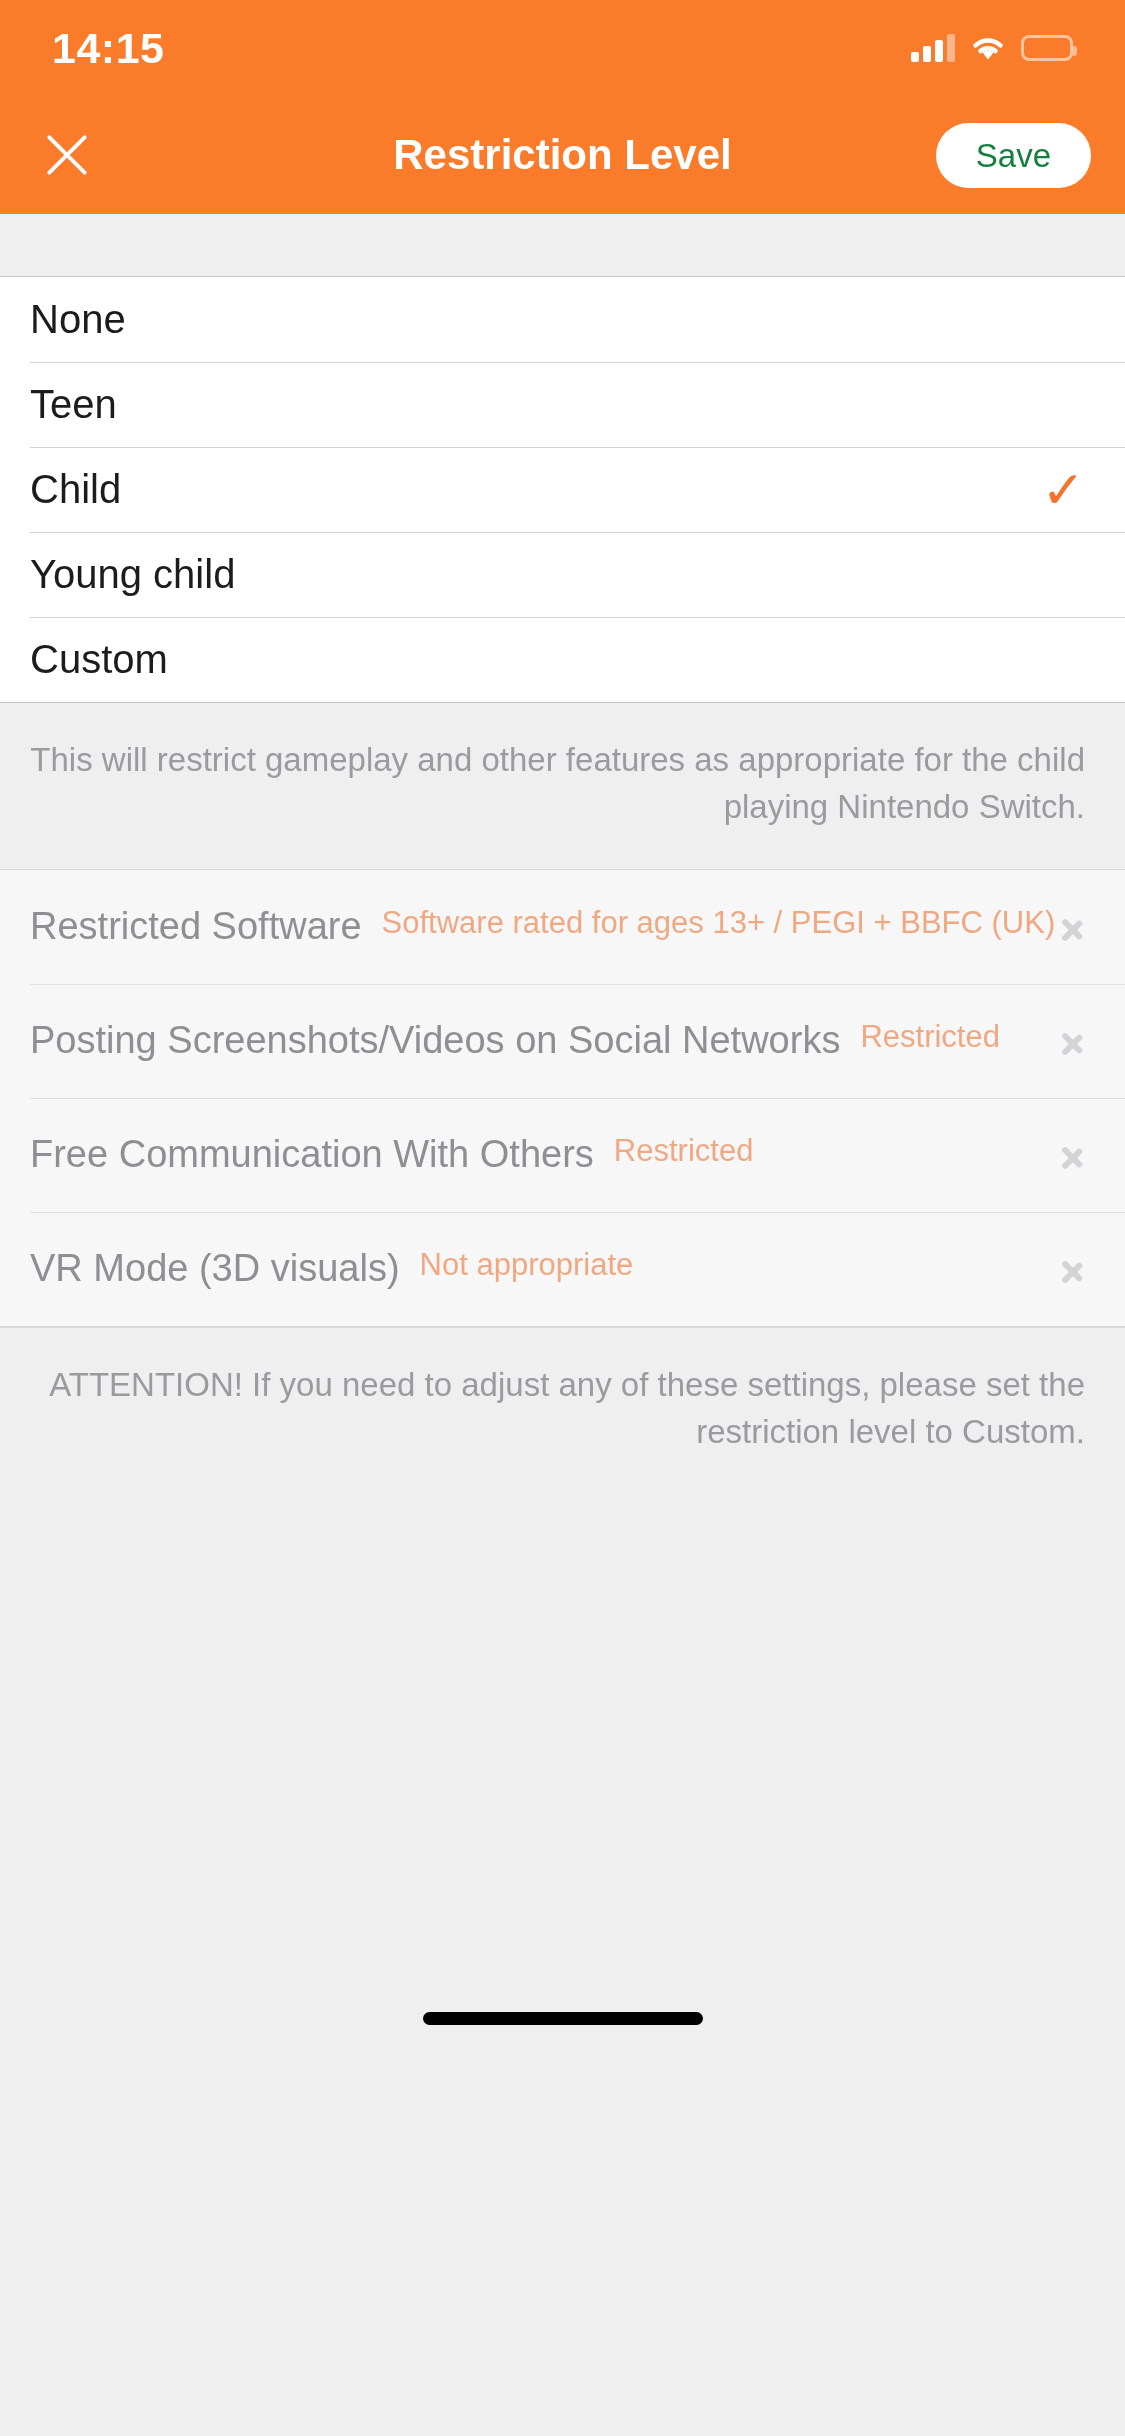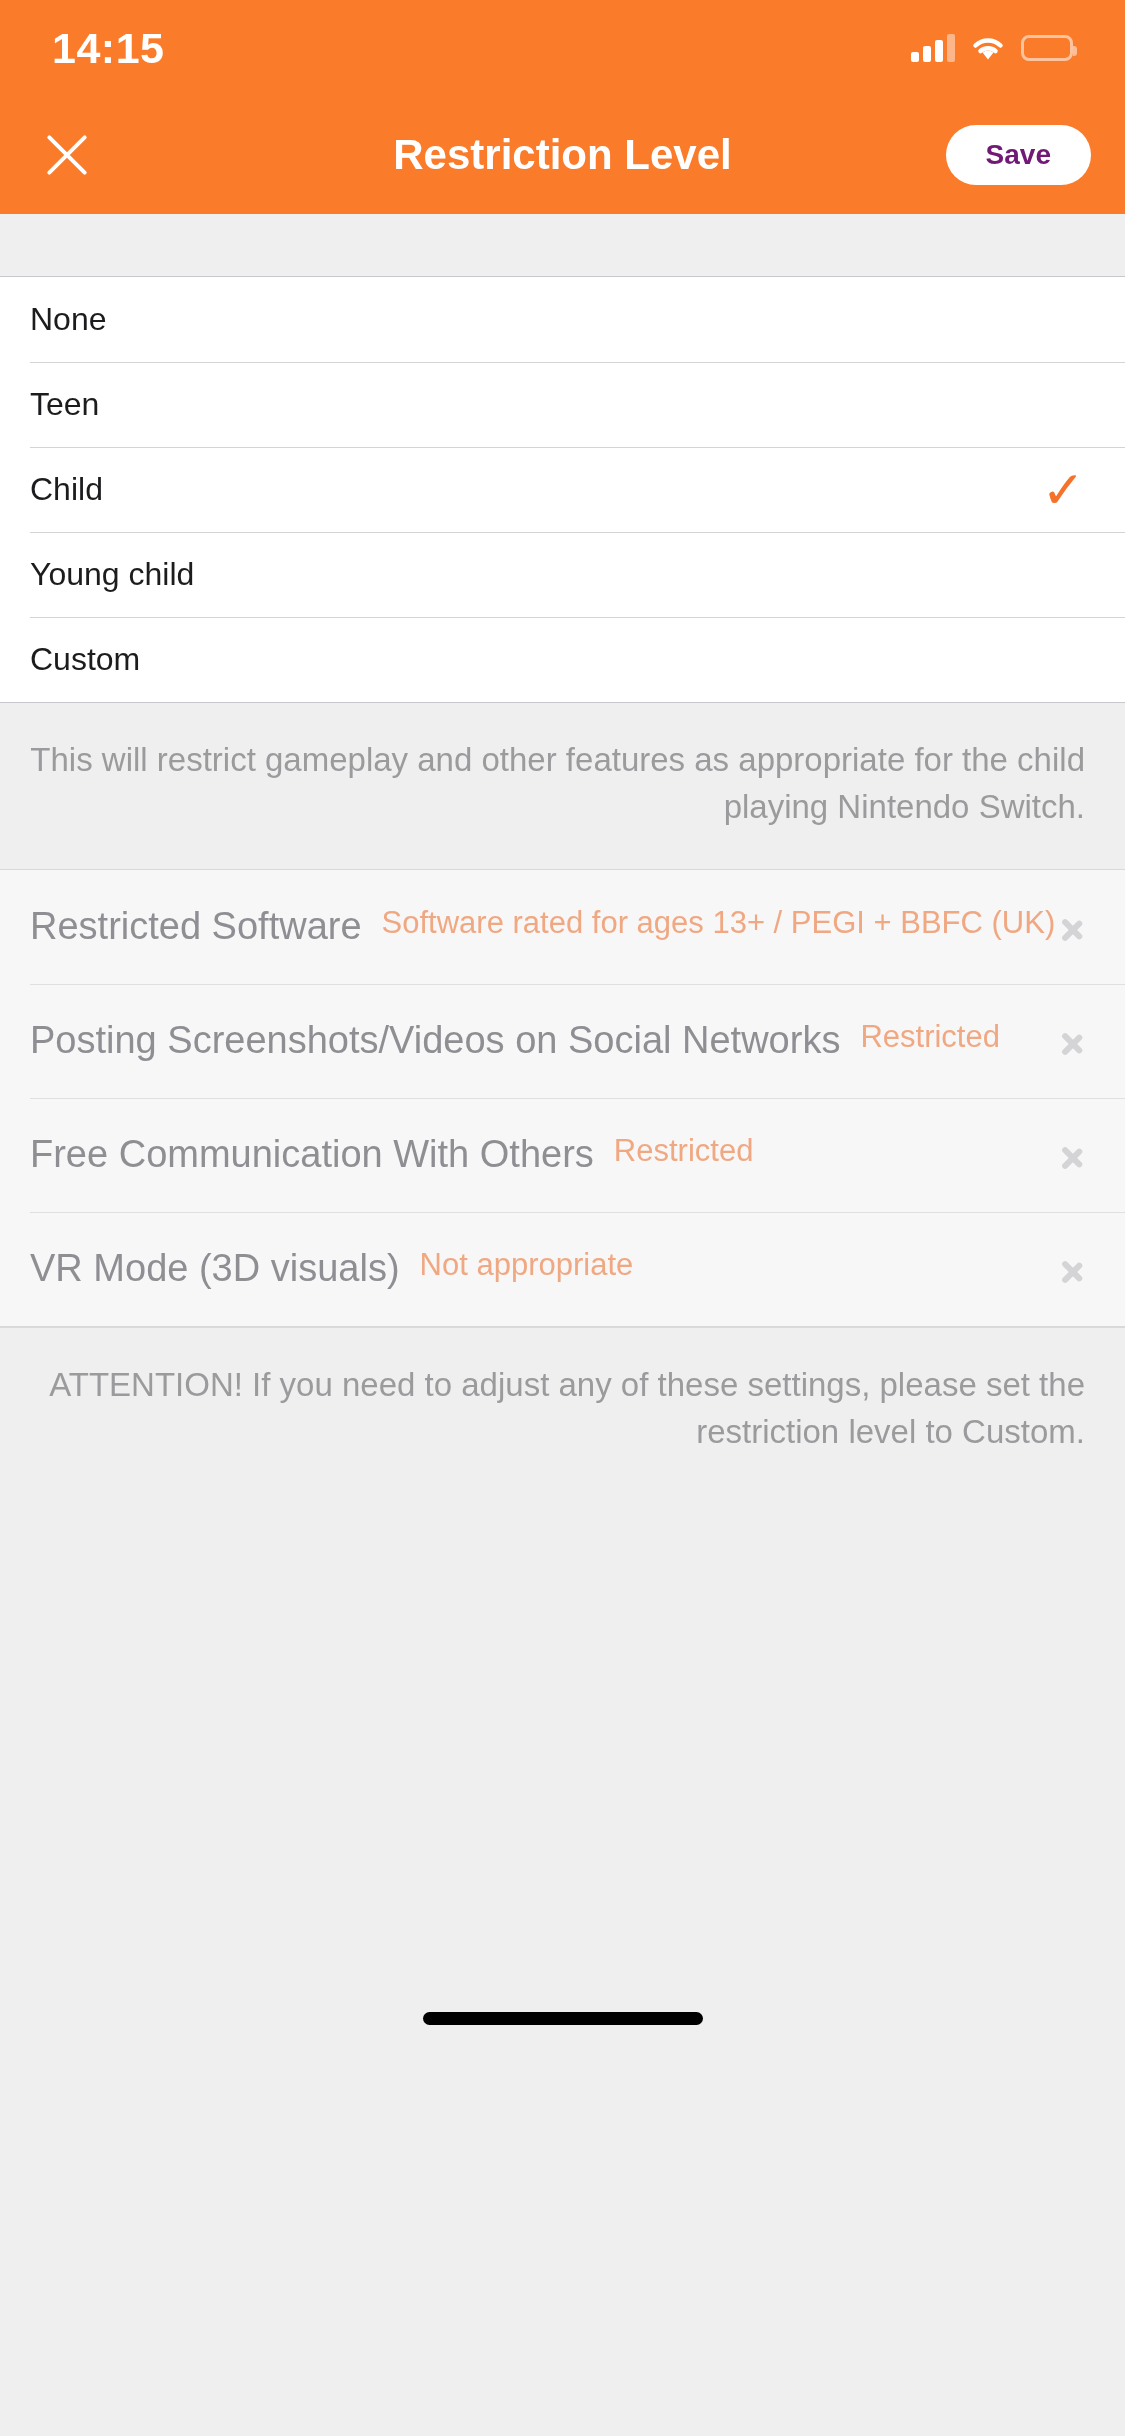--- a/index.html
+++ b/index.html
@@ -83,23 +83,23 @@
     transform:translateY(-50%);
     text-align:center;
     color:#ffffff;
     font-size:42px;
     font-weight:bold;
     pointer-events:none;
   }
   .nav-save {
     margin-left:auto;
     background:#ffffff;
-    color:#701a75;
-    font-size:28px;
-    font-weight:bold;
+    color:#15803d;
+    font-size:33px;
+    font-weight:normal;
     border:none;
     border-radius:36px;
     padding:16px 40px;
     line-height:1;
     font-family:inherit;
     z-index:2;
   }
 
   
   .content { flex:1 1 auto; display:flex; flex-direction:column; }
@@ -115,21 +115,21 @@
     height:85px;
     display:flex; align-items:center;
     padding:0 40px 0 30px;
     position:relative;
     background:#ffffff;
   }
   .opt-row + .opt-row::before {
     content:""; position:absolute; left:30px; right:0; top:0;
     height:1px; background:#d4d4d6;
   }
-  .opt-label { font-size:32px; color:#1c1c1e; }
+  .opt-label { font-size:40px; color:#1c1c1e; }
   .opt-check {
     margin-left:auto;
     color:#f4722a;
     font-size:52px;
     line-height:1;
     font-weight:300;
   }
 
   .note {
     background:#efeff0;

